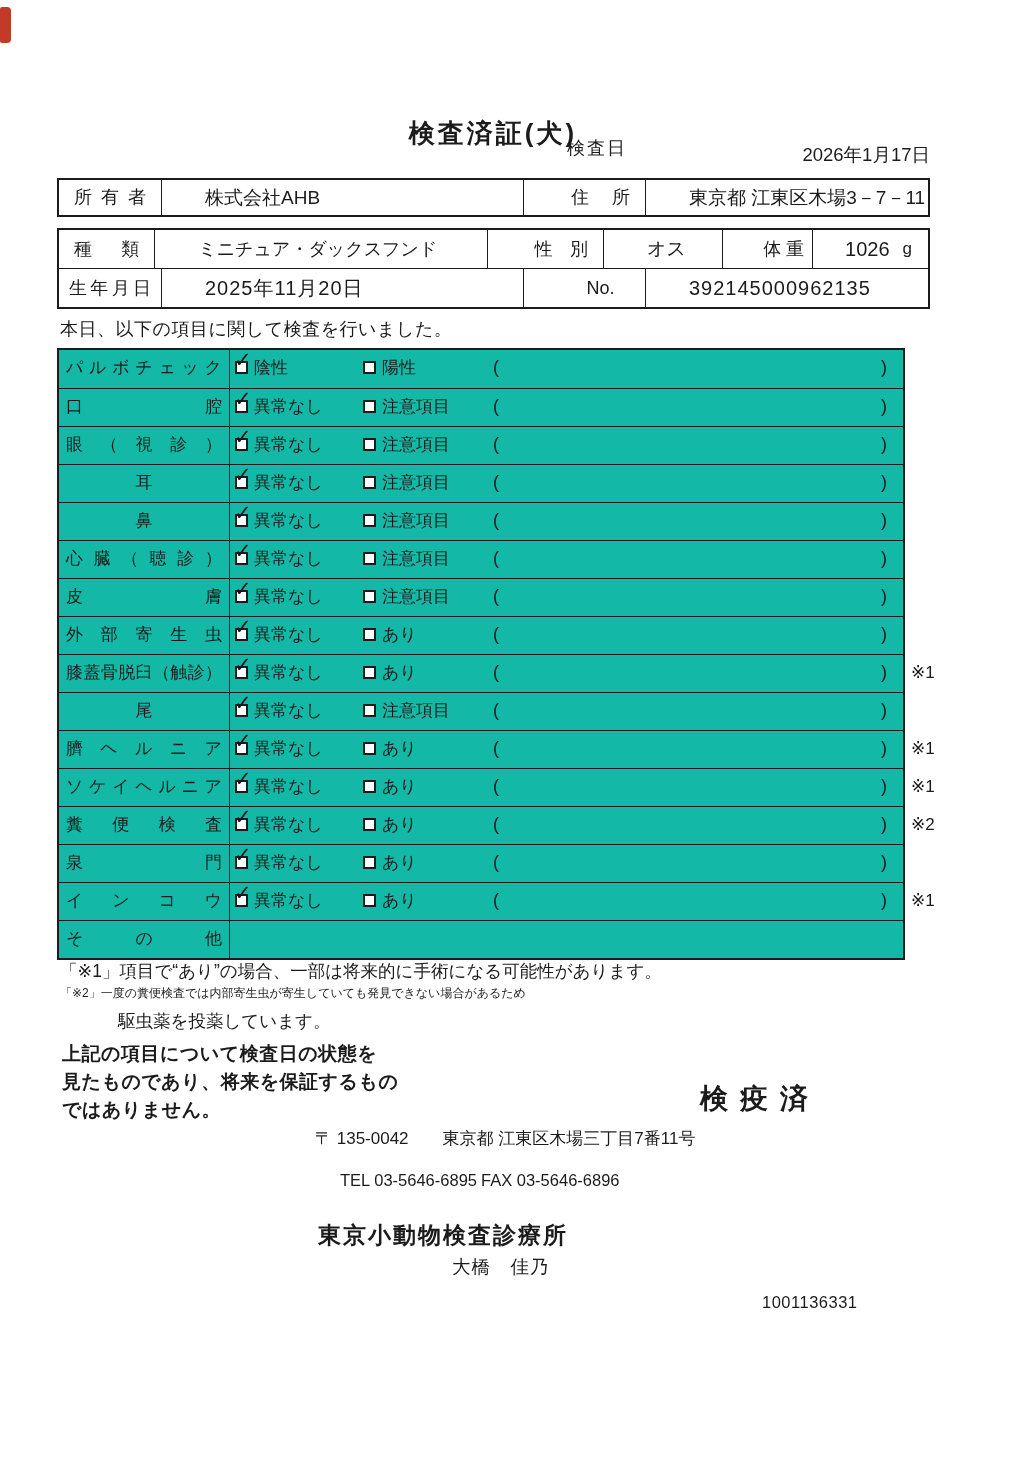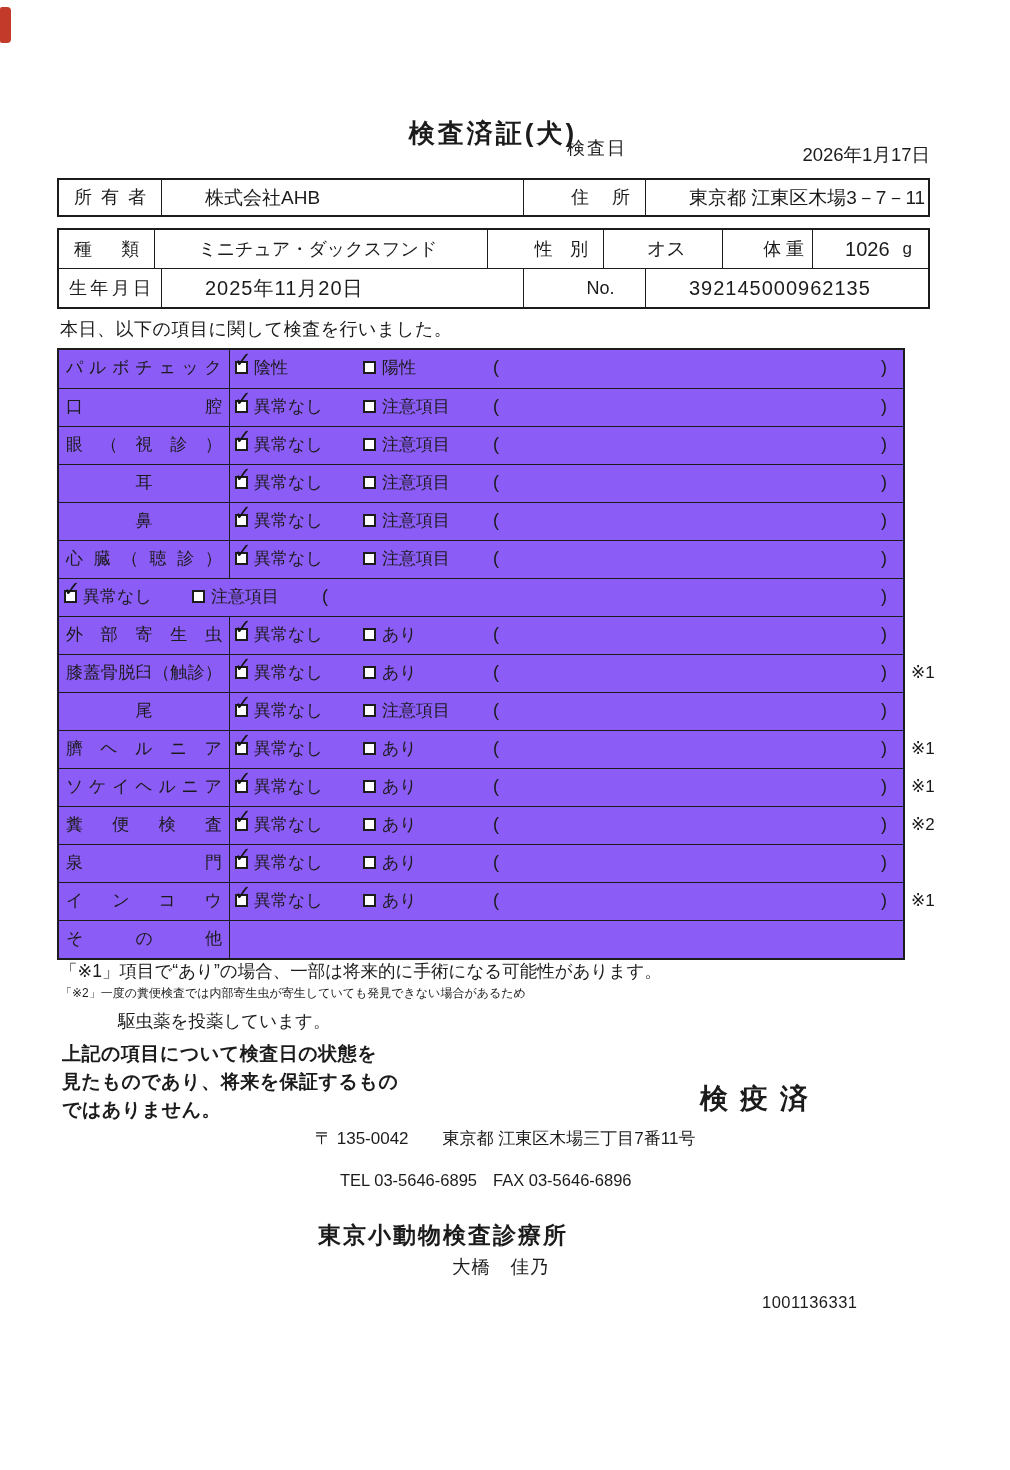--- a/index.html
+++ b/index.html
@@ -36,21 +36,21 @@
   .val { padding-left:11px; font-size:19px; }
   .val.big { font-size:20px; letter-spacing:1px; }
   .weight-cell { display:flex; justify-content:flex-end; align-items:center; padding-right:16px; gap:13px; }
   .weight-cell .wv { font-size:20px; }
   .weight-cell .wu { font-size:17px; }
 
   
   .intro { position:absolute; top:317px; left:60px; font-size:18px; letter-spacing:0.5px; }
 
   
-  .chk-table { position:absolute; left:57px; top:348px; width:848px; border:2px solid #1c1c1c; background:#8b5cf6; }
+  .chk-table { position:absolute; left:57px; top:348px; width:848px; border:2px solid #1c1c1c; background:#14b8a6; }
   .chk-row { position:relative; display:flex; height:38px; border-top:1.5px solid #1c1c1c; }
   .chk-row:first-child { border-top:none; }
   .chk-label {
     width:171px; border-right:1.5px solid #1c1c1c;
     line-height:35px; font-size:17px; padding:0 7px;
     text-align:justify; text-align-last:justify; white-space:nowrap; overflow:hidden;
   }
   .chk-label.center { text-align:center; text-align-last:center; }
   .chk-body { position:relative; flex:1; line-height:35px; font-size:17px; }
   .opt1 { position:absolute; left:5px; top:0; white-space:nowrap; }
@@ -69,21 +69,21 @@
   .fn2b { position:absolute; top:1009px; left:118px; font-size:17.5px; }
 
   
   .disclaimer { position:absolute; top:1040px; left:62px; font-size:19px; line-height:28px; font-weight:600; letter-spacing:0.5px; }
   .stamp { position:absolute; top:1080px; left:700px; font-size:28px; font-weight:600; letter-spacing:12px; }
 
   
   .postal { position:absolute; top:1127px; left:315px; font-size:17px; }
   .postal .addr { margin-left:34px;margin-top:20px; }
   .telfax { position:absolute; top:1171px; left:340px; font-size:16.5px; }
-  .telfax .fax { margin-left:16px; }
+  .telfax .fax { margin-left:4px; }
   .clinic { position:absolute; top:1220px; left:318px; font-size:23px; font-weight:600; letter-spacing:2px; }
   .examiner { position:absolute; top:1254px; left:452px; font-size:18.5px; letter-spacing:1px; }
   .serial { position:absolute; top:1293px; left:762px; font-size:16.5px; letter-spacing:0.5px; }
 </style>
 </head>
 <body>
 
 <div class="sheet">
 
   <div class="artifact"></div>
@@ -186,20 +186,21 @@
       <div class="chk-body">
         <span class="opt1"><span class="cb"><span class="tick">✓</span></span><span>異常なし</span></span>
         <span class="opt2"><span class="cb"></span><span>注意項目</span></span>
         <span class="paren open">(</span>
         <span class="paren close">)</span>
       </div>
       <div class="chk-note"></div>
     </div>
 
     <div class="chk-row">
+      <div class="chk-label">皮膚</div>
       <div class="chk-body">
         <span class="opt1"><span class="cb"><span class="tick">✓</span></span><span>異常なし</span></span>
         <span class="opt2"><span class="cb"></span><span>注意項目</span></span>
         <span class="paren open">(</span>
         <span class="paren close">)</span>
       </div>
       <div class="chk-note"></div>
     </div>
 
     <div class="chk-row">

